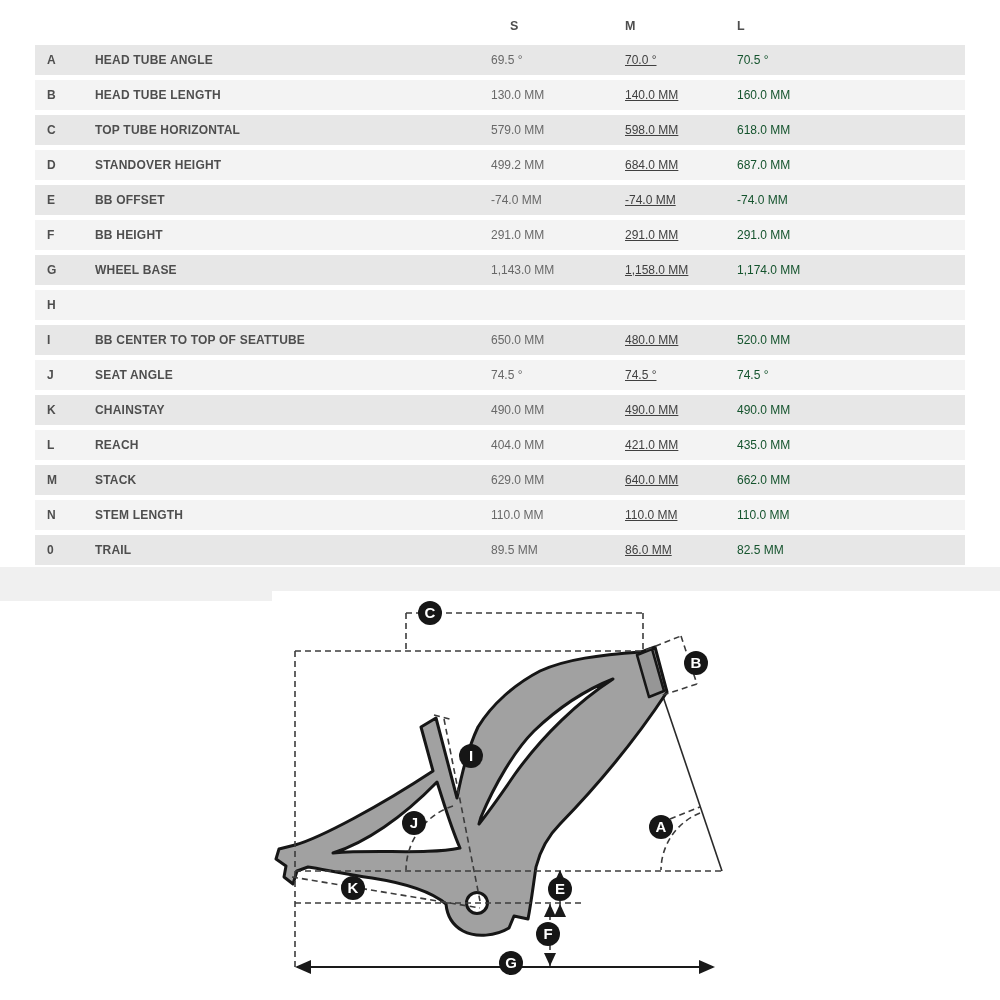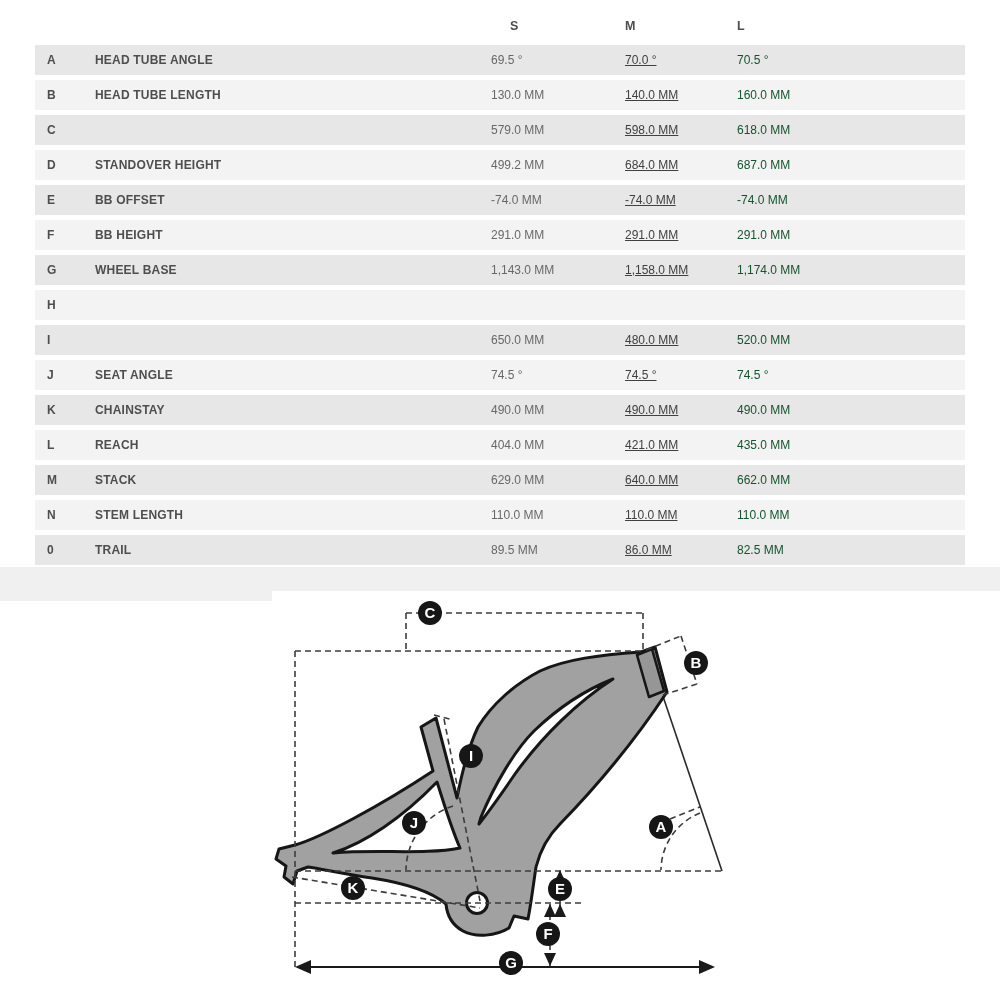--- a/index.html
+++ b/index.html
@@ -58,20 +58,21 @@
     </div>
         <div class="trow even">
       <span class="cell-letter">B</span>
       <span class="cell-label">HEAD TUBE LENGTH</span>
       <span class="cell-s">130.0 MM</span>
       <span class="cell-m">140.0 MM</span>
       <span class="cell-l">160.0 MM</span>
     </div>
         <div class="trow odd">
       <span class="cell-letter">C</span>
+      <span class="cell-label">TOP TUBE HORIZONTAL</span>
       <span class="cell-s">579.0 MM</span>
       <span class="cell-m">598.0 MM</span>
       <span class="cell-l">618.0 MM</span>
     </div>
         <div class="trow even">
       <span class="cell-letter">D</span>
       <span class="cell-label">STANDOVER HEIGHT</span>
       <span class="cell-s">499.2 MM</span>
       <span class="cell-m">684.0 MM</span>
       <span class="cell-l">687.0 MM</span>
@@ -98,20 +99,21 @@
       <span class="cell-l">1,174.0 MM</span>
     </div>
         <div class="trow even">
       <span class="cell-letter">H</span>
       <span class="cell-s"></span>
       <span class="cell-m"></span>
       <span class="cell-l"></span>
     </div>
         <div class="trow odd">
       <span class="cell-letter">I</span>
+      <span class="cell-label">BB CENTER TO TOP OF SEATTUBE</span>
       <span class="cell-s">650.0 MM</span>
       <span class="cell-m">480.0 MM</span>
       <span class="cell-l">520.0 MM</span>
     </div>
         <div class="trow even">
       <span class="cell-letter">J</span>
       <span class="cell-label">SEAT ANGLE</span>
       <span class="cell-s">74.5 °</span>
       <span class="cell-m">74.5 °</span>
       <span class="cell-l">74.5 °</span>

